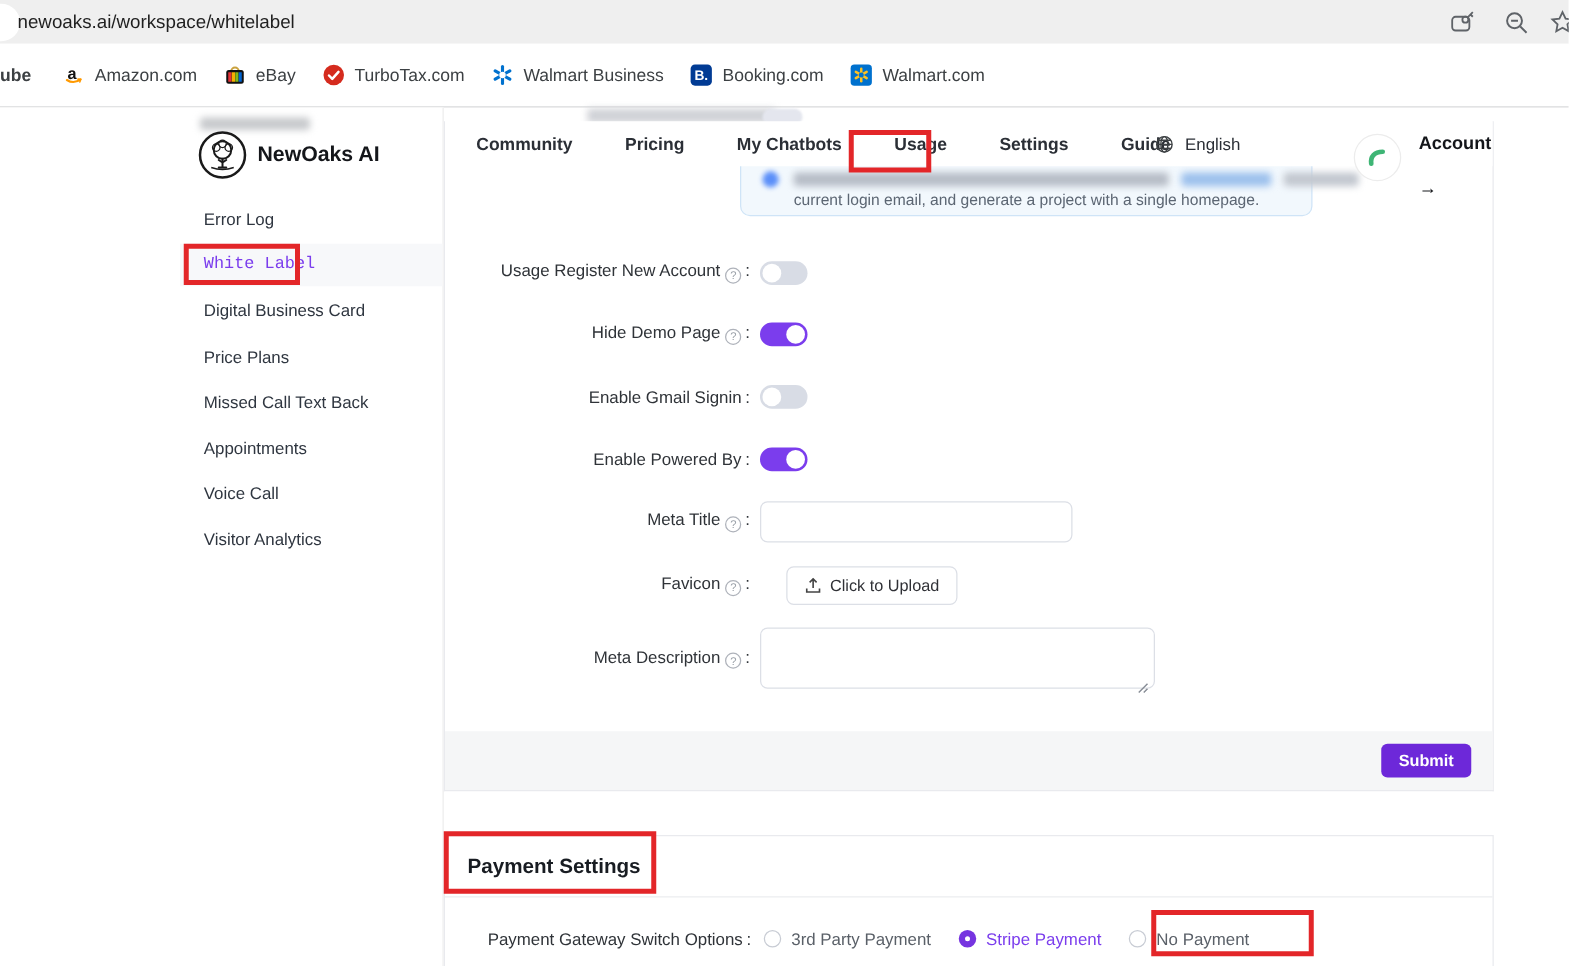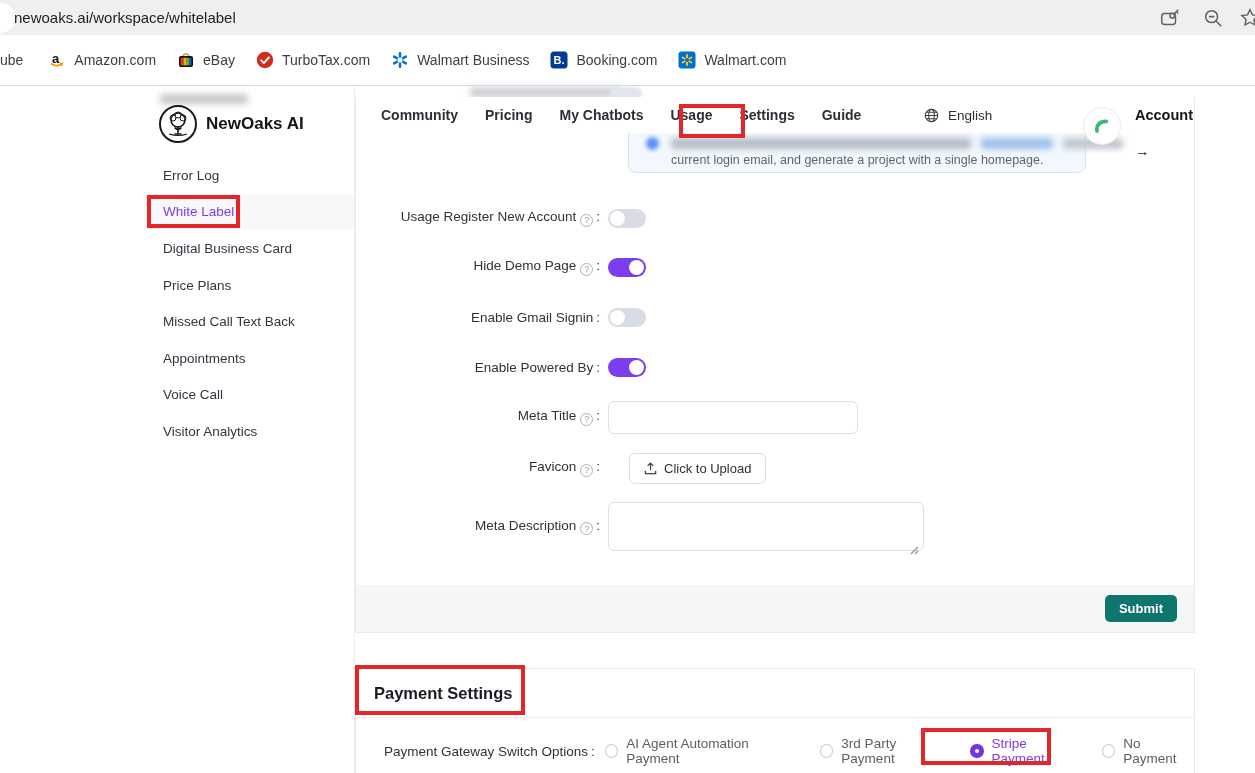--- a/index.html
+++ b/index.html
@@ -8,53 +8,53 @@
 
   
   .topbar { position:absolute; left:0; top:0; width:1255px; height:35px; background:#efefef; }
   .url-pill { position:absolute; left:-18px; top:3px; width:34px; height:30px; border-radius:16px; background:#fff; }
   .url-text { position:absolute; left:14px; top:0; height:35px; line-height:35px; font-size:15px; color:#1f1f1f; }
   .tb-icon { position:absolute; top:7px; width:22px; height:22px; color:#5f6368; }
   .tb-icon svg { width:100%; height:100%; }
 
   .bookmarks { position:absolute; left:0; top:35px; width:1255px; height:51px; background:#fff;
     border-bottom:1px solid #d9dadb; display:flex; align-items:center; gap:21px; }
-  .bm-partial { font-size:14px; color:#3c4043; margin-right:4px; }
+  .bm-partial { font-size:14px; color:#3c4043; margin-right:4px;font-weight:bold; }
   .bm { display:flex; align-items:center; gap:8px; font-size:14px; color:#3c4043; }
   .bm svg { width:18px; height:18px; display:block; }
 
   
   .sidebar { position:absolute; left:0; top:86px; width:355px; height:687px; background:#fff; border-right:1px solid #ededed; }
   .sb-blur { position:absolute; left:160px; top:8px; width:88px; height:10px; background:#c7c9cc; border-radius:3px; filter:blur(3px); }
   .brand-row { position:absolute; left:158px; top:18px; display:flex; align-items:center; gap:8px; }
   .logo { width:40px; height:40px; }
   .brand-name { font-size:17px; font-weight:700; color:#14161a; }
   .menu { position:absolute; left:0; top:73px; width:355px; }
   .menu-item { position:absolute; left:144px; width:210px; height:34px; line-height:34px;
     padding-left:19px; font-size:13.5px; color:#2f3640; cursor:pointer; }
-  .menu-item.active { background:#f7f8fa; color:#7b3ded; }
+  .menu-item.active { background:#f7f8fa; color:#7b3ded;font-family:Liberation Mono, monospace; }
 
   
   .card { position:absolute; left:355px; top:97px; width:840px; height:536px; background:#fff;
     border:1px solid #e9eaee; border-top:none; }
   .remnant-bar { position:absolute; left:470px; top:87px; width:150px; height:11px; background:#cfd1d6; filter:blur(3px); z-index:1; }
   .remnant-pill { position:absolute; left:610px; top:87px; width:32px; height:13px; border-radius:8px; background:#e4e6ee; filter:blur(1px); z-index:1; }
 
   .navbar { position:absolute; left:356px; top:97px; width:838px; height:36px; background:#fff; z-index:6; }
-  .nav-links { position:absolute; left:25px; top:0; height:36px; display:flex; align-items:center; gap:27px; }
+  .nav-links { position:absolute; left:25px; top:0; height:36px; display:flex; align-items:center; gap:42px; }
   .nav-item { font-size:14px; font-weight:700; color:#2b2f36; cursor:pointer; white-space:nowrap; }
   .lang { position:absolute; left:568px; top:0; height:36px; display:flex; align-items:center; gap:9px;
     font-size:13.5px; color:#2b2f36; cursor:pointer; }
   .lang svg { width:15px; height:15px; }
   .avatar { position:absolute; left:727px; top:10px; width:38px; height:38px; border-radius:50%;
     background:#fff; border:1px solid #ececec; z-index:7; display:flex; align-items:center; justify-content:center; cursor:pointer; }
   .avatar svg { width:20px; height:20px; }
   .account { position:absolute; left:779px; top:0; height:36px; line-height:36px; font-size:14.5px; font-weight:700; color:#14161a; cursor:pointer; }
 
-  .alert { position:absolute; left:628px; top:113px; width:458px; height:60px; background:#f2f8fd;
+  .alert { position:absolute; left:592px; top:113px; width:458px; height:60px; background:#f2f8fd;
     border:1px solid #cfe4f7; border-radius:8px; z-index:2; }
   .alert-dot { position:absolute; left:17px; top:23px; width:13px; height:13px; border-radius:50%; background:#5b8ff9; filter:blur(2px); }
   .alert-b1 { position:absolute; left:42px; top:24px; width:300px; height:11px; background:#b6bcc6; border-radius:3px; filter:blur(3px); }
   .alert-b2 { position:absolute; left:352px; top:24px; width:72px; height:11px; background:#9cc0ec; border-radius:3px; filter:blur(3px); }
   .alert-b3 { position:absolute; left:434px; top:24px; width:60px; height:11px; background:#c2c7cf; border-radius:3px; filter:blur(3px); }
   .alert-line2 { position:absolute; left:42px; top:39px; font-size:12.5px; color:#5c6673; }
 
   .form-row { position:absolute; left:356px; width:838px; height:34px; display:flex; align-items:center; }
   .f-label { width:244px; text-align:right; font-size:13.5px; color:#2f3338; white-space:nowrap; }
   .help { display:inline-flex; align-items:center; justify-content:center; width:13px; height:13px;
@@ -72,21 +72,21 @@
     font-size:13px; padding:0 10px; color:#333; outline:none; }
   .upload-btn { height:31px; padding:0 14px; border:1px solid #dcdfe6; border-radius:6px; background:#fff;
     font-size:13px; color:#303136; display:flex; align-items:center; gap:7px; cursor:pointer;margin-left:21px; }
   .upload-btn svg { width:13px; height:13px; }
   .textarea { width:316px; height:49px; border:1px solid #dcdfe6; border-radius:6px; background:#fff;
     font-size:13px; padding:5px 10px; color:#333; resize:none; outline:none; position:relative;
     font-family:"Liberation Sans", sans-serif; }
   .resize-grip { position:absolute; left:669px; top:545px; width:10px; height:10px; z-index:3; pointer-events:none; }
 
   .card-footer { position:absolute; left:356px; top:585px; width:838px; height:47px; background:#f5f6f7; }
-  .submit-btn { position:absolute; right:17px; top:10px; height:27px; padding:0 14px; background:#0f766e;
+  .submit-btn { position:absolute; right:17px; top:10px; height:27px; padding:0 14px; background:#6d28d9;
     color:#fff; font-size:13px; font-weight:700; border:none; border-radius:5px; cursor:pointer; }
 
   
   .pay-card { position:absolute; left:355px; top:668px; width:840px; height:106px; background:#fff; border:1px solid #e9eaee; }
   .pay-head { height:49px; border-bottom:1px solid #ebedf0; display:flex; align-items:center; padding-left:18px;
     font-size:16.5px; font-weight:700; color:#181c22; }
   .pay-row { position:absolute; left:0; top:67px; width:838px; height:30px; display:flex; align-items:center; }
   .pay-label { width:245px; text-align:right; font-size:13.5px; color:#2f3338; white-space:nowrap;padding-left:28px; }
   .pay-opts { margin-left:10px; display:flex; align-items:center; gap:22px; }
   .opt { display:flex; align-items:center; gap:8px; cursor:pointer; }
@@ -327,24 +327,20 @@
   <button class="submit-btn">Submit</button>
 </div>
 
 <div class="pay-card">
   <div class="pay-head">Payment Settings</div>
   <div class="pay-row">
     <span class="pay-label"><span>Payment Gateway Switch Options</span><span class="colon">:</span></span>
     <span class="pay-opts">
       <span class="opt">
         <span class="radio"></span>
-        <span class="opt-label">AI Agent Automation Payment</span>
-      </span>
-      <span class="opt">
-        <span class="radio"></span>
         <span class="opt-label">3rd Party Payment</span>
       </span>
       <span class="opt selected">
         <span class="radio selected"></span>
         <span class="opt-label">Stripe Payment</span>
       </span>
       <span class="opt">
         <span class="radio"></span>
         <span class="opt-label">No Payment</span>
       </span>

